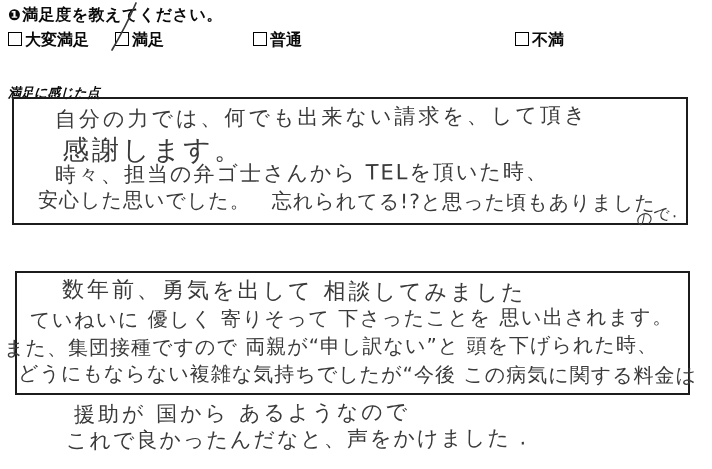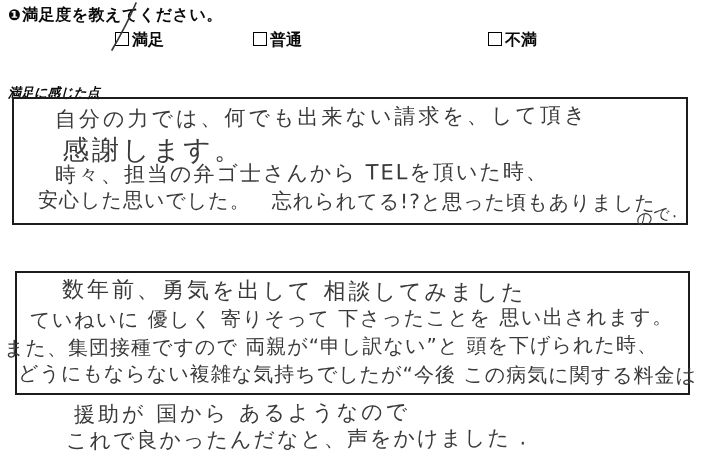--- a/index.html
+++ b/index.html
@@ -41,27 +41,30 @@
 </style>
 </head>
 <body>
 
 <div id="page">
 
   <div class="print q-title" style="left:8px;top:5px;">
     <span class="num-icon">❶</span><span>満足度を教えてください。</span>
   </div>
 
+  <div class="option" style="left:8px;">
+    <span class="cbx"></span><span>大変満足</span>
+  </div>
   <div class="option" style="left:115px;">
     <span class="cbx"></span><span>満足</span>
   </div>
   <div class="option" style="left:253px;font-family:Liberation Mono, monospace;">
     <span class="cbx"></span><span>普通</span>
   </div>
-  <div class="option" style="left:488px;font-family:Liberation Mono, monospace;">
+  <div class="option" style="left:515px;font-family:Liberation Mono, monospace;">
     <span class="cbx"></span><span>不満</span>
   </div>
 
   <svg class="overlay" width="712" height="469">
     <path d="M136,3 C130,17 122,33 112,50" stroke="#3a3a3a" stroke-width="1.7" fill="none" stroke-linecap="round"></path>
   </svg>
 
   <div class="print" style="left:8px;top:84px;font-size:13px;font-style:italic;">満足に感じた点</div>
 
   <div class="answer-box" style="left:12px;top:97px;width:672px;height:124px;"></div>

